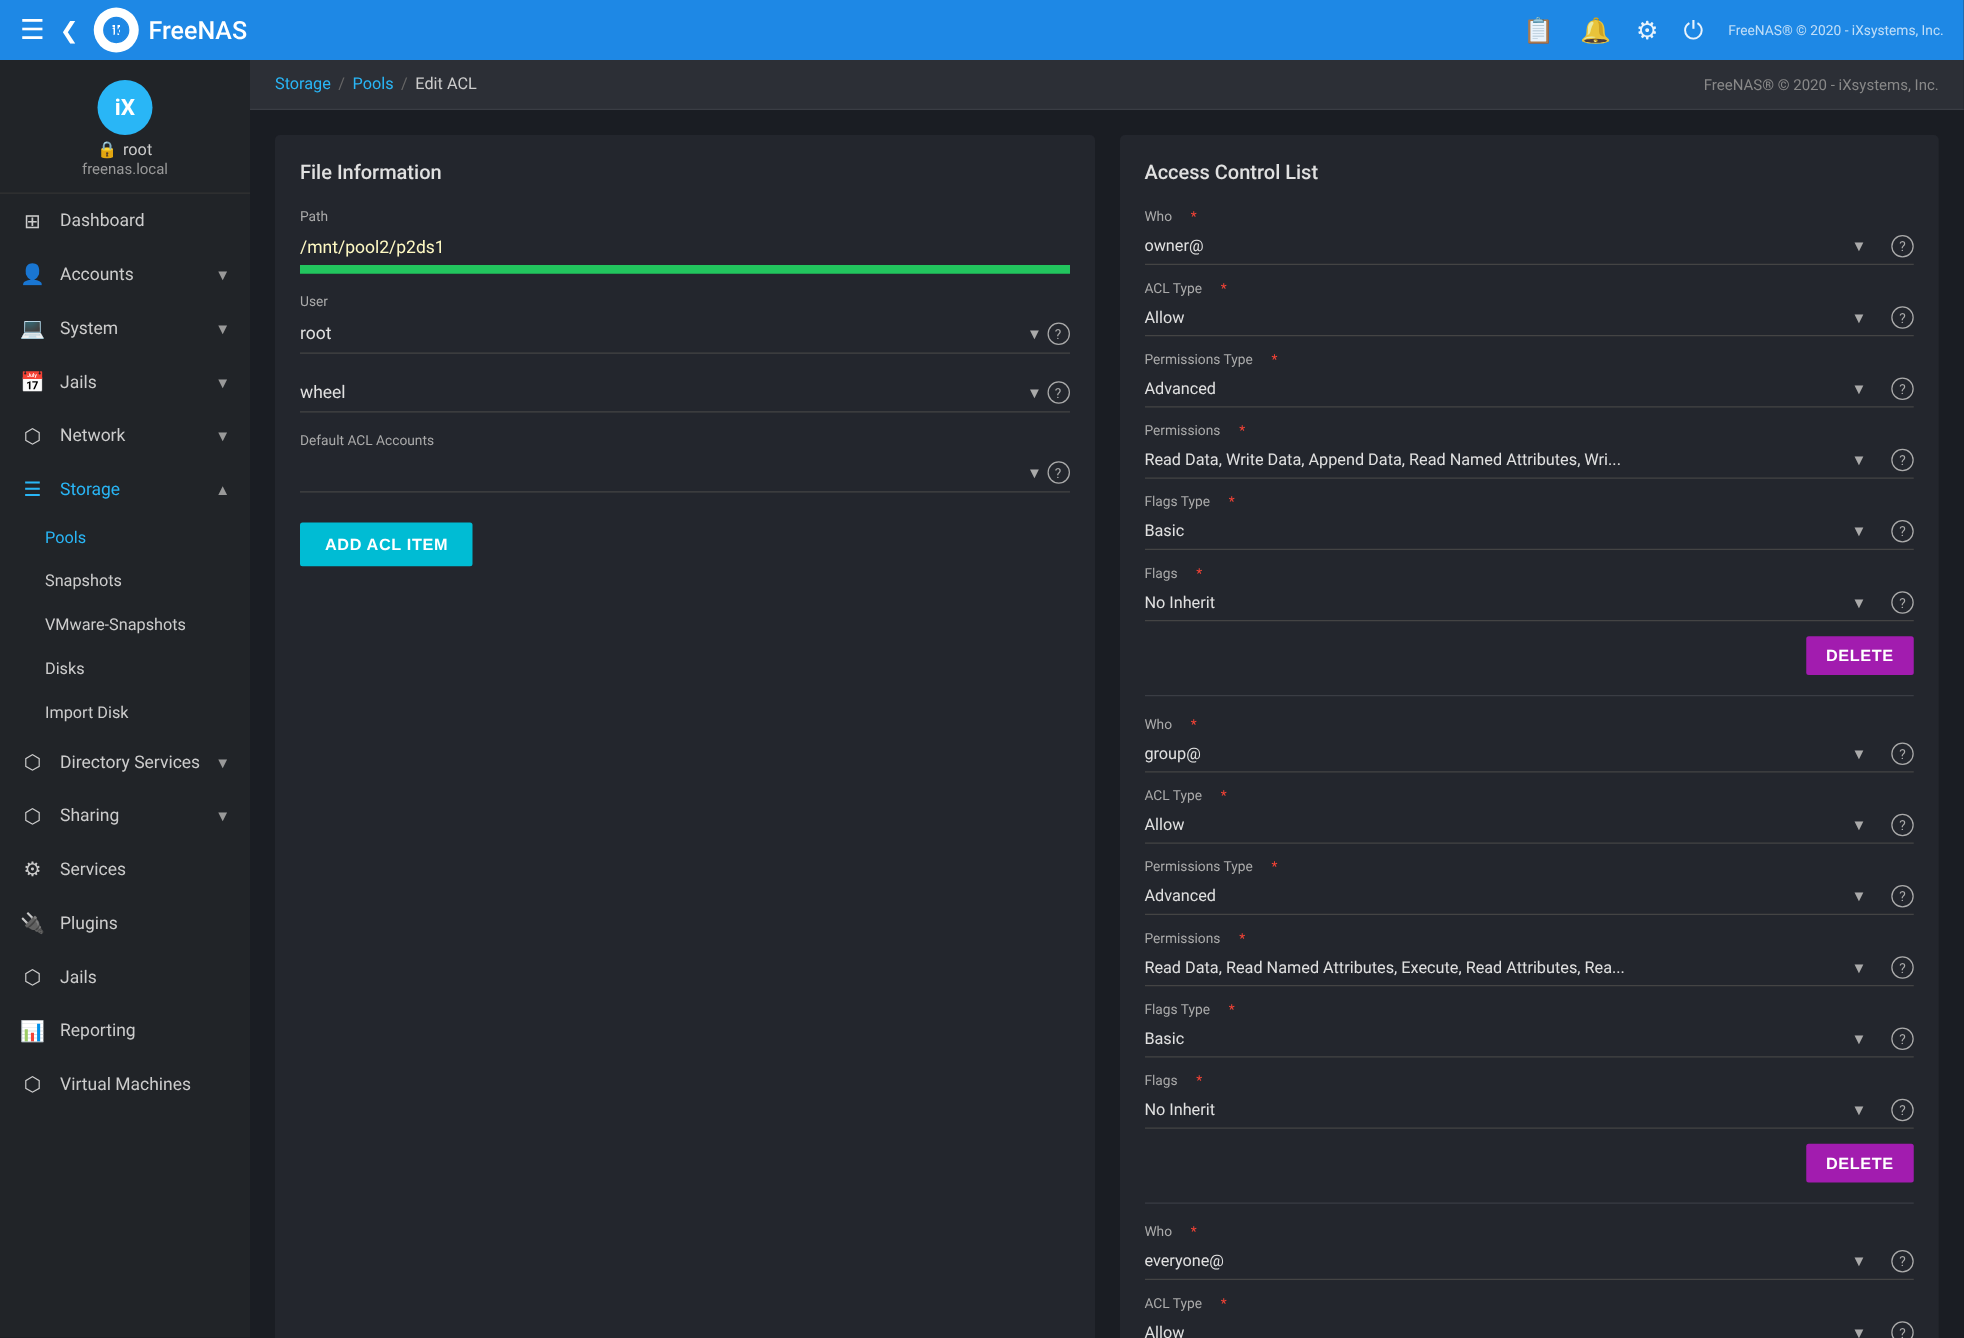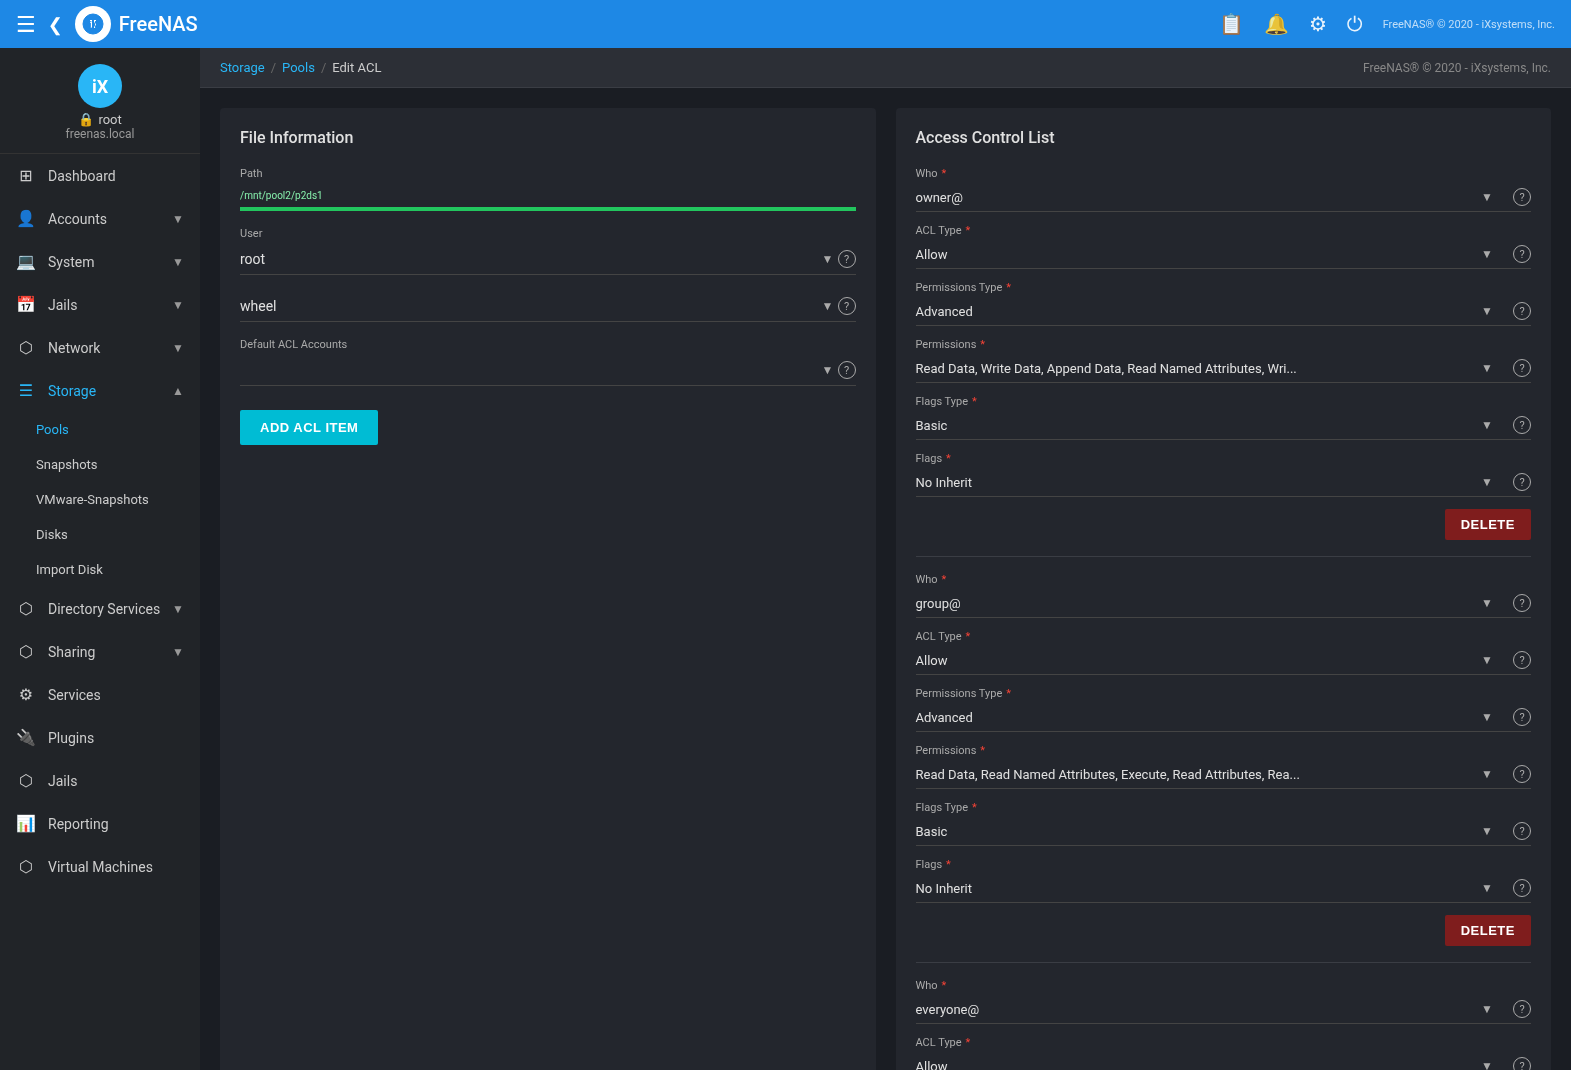--- a/index.html
+++ b/index.html
@@ -71,43 +71,43 @@
     .card {
       background: #23262d; border-radius: 4px; padding: 20px;
     }
     .card-title {
       font-size: 16px; color: #e0e0e0; margin-bottom: 20px; font-weight: 500;
     }
 
     
     .form-field { margin-bottom: 16px; }
     .form-label { font-size: 11px; color: #aaa; margin-bottom: 4px; display: block; }
-    .form-value { font-size: 10px; color: #86efac; padding: 6px 0; border-bottom: 4px solid #22c55e; }
+    .form-value { font-size: 14px; color: #fef9c3; padding: 6px 0; border-bottom: 7px solid #22c55e; }
     .form-select-row {
       display: flex; align-items: center; border-bottom: 1px solid #444; padding: 6px 0; gap: 4px;
     }
     .form-select-val { flex: 1; font-size: 14px; color: #e0e0e0; }
     .dropdown-arrow { color: #aaa; font-size: 12px; cursor: pointer; }
     .help-icon {
       width: 18px; height: 18px; border-radius: 50%; border: 1px solid #aaa;
       display: inline-flex; align-items: center; justify-content: center;
       font-size: 11px; color: #aaa; cursor: pointer; flex-shrink: 0;
     }
 
     
     .acl-entry { margin-bottom: 16px; }
     .acl-field { margin-bottom: 12px; }
-    .acl-label { font-size: 11px; color: #aaa; margin-bottom: 3px; display: flex; align-items: flex-start; gap: 4px; }
+    .acl-label { font-size: 11px; color: #aaa; margin-bottom: 3px; display: flex; align-items: flex-start; gap: 15px; }
     .required-star { color: #f44336; }
     .acl-select-row {
       display: flex; align-items: center; border-bottom: 1px solid #444; padding: 5px 0; gap: 20px;
     }
     .acl-select-val { flex: 1; font-size: 13px; color: #e0e0e0; }
     .delete-btn {
-      background: #7f1d1d; color: white; border: none; padding: 8px 16px;
+      background: #a21caf; color: white; border: none; padding: 8px 16px;
       font-size: 13px; font-weight: 600; cursor: pointer; border-radius: 2px;
       display: block; margin-left: auto; margin-top: 8px; margin-bottom: 16px;
       text-transform: uppercase; letter-spacing: 0.5px;
     }
     .divider { border: none; border-top: 1px solid #3a3d44; margin: 8px 0 16px; }
 
     .add-acl-btn {
       background: #00bcd4; color: white; border: none; padding: 10px 20px;
       font-size: 13px; font-weight: 600; cursor: pointer; border-radius: 2px;
       text-transform: uppercase; letter-spacing: 0.5px; margin-top: 8px;

